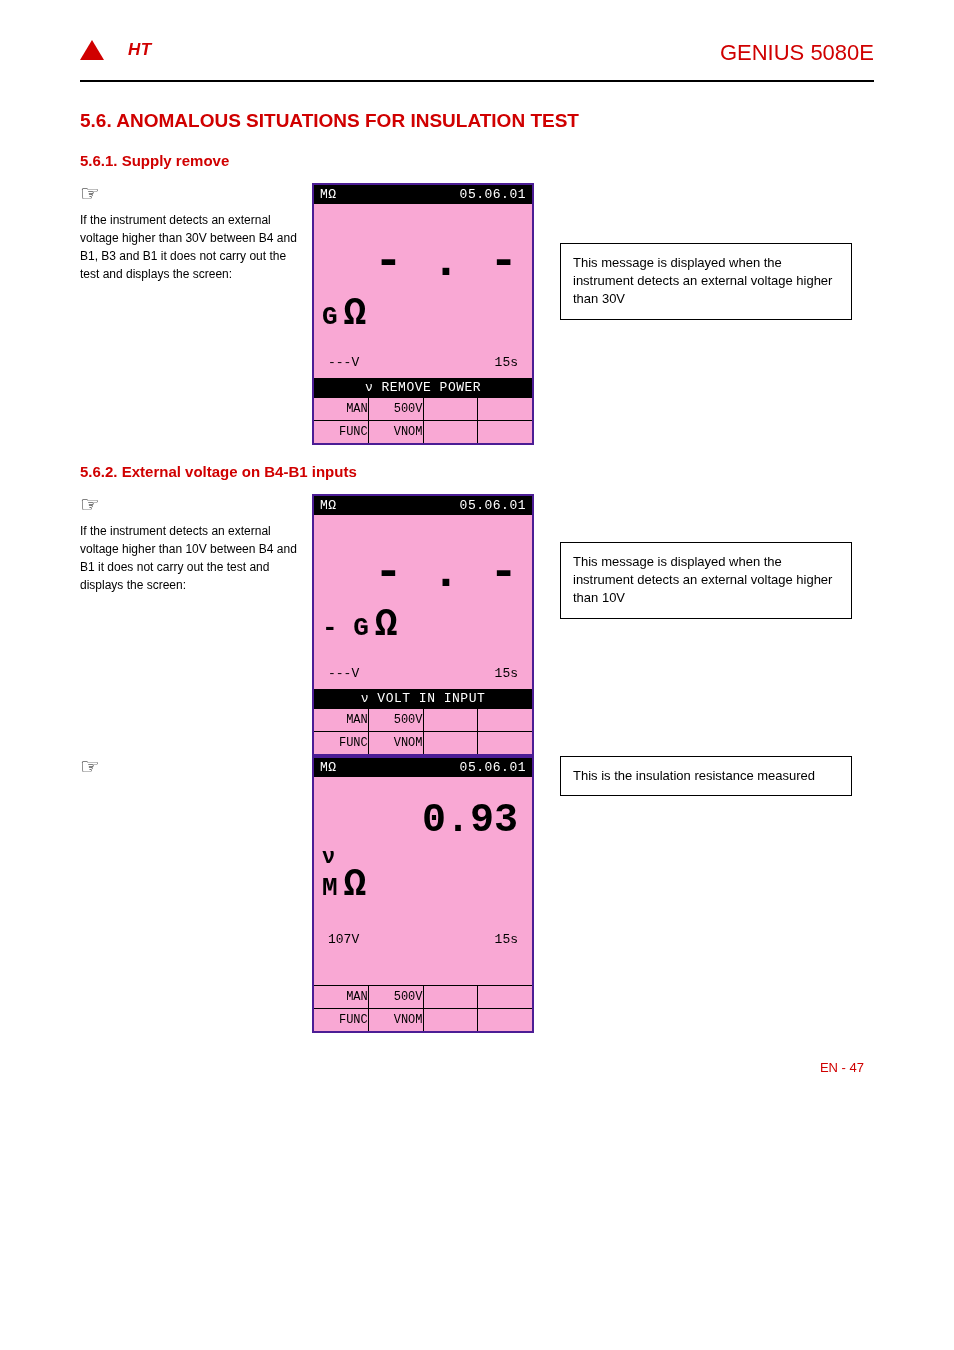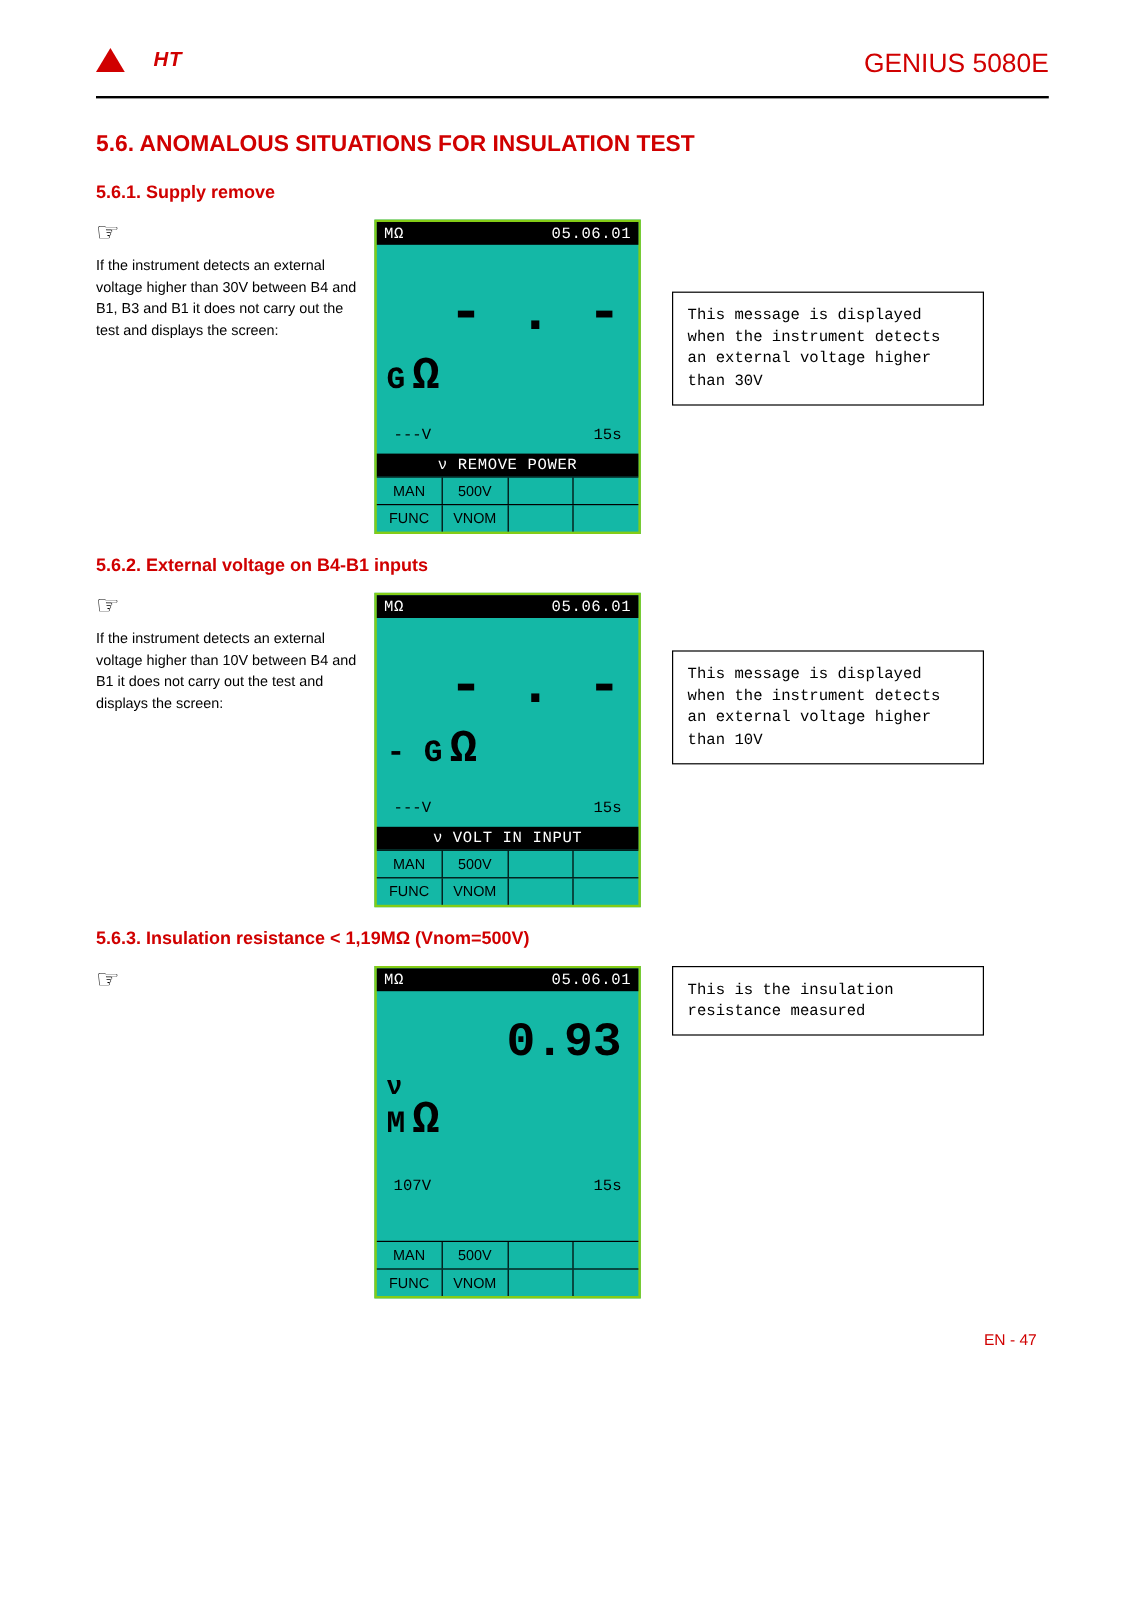--- a/index.html
+++ b/index.html
@@ -12,35 +12,35 @@
   .rule { border: none; border-top: 2px solid #000; margin-top: 4px; }
   .section-title { font-size: 19px; font-weight: bold; color: #d00000; margin: 28px 0 20px 0; }
   .subhead { font-size: 15px; font-weight: bold; color: #d00000; margin: 18px 0 14px 0; }
   .row { display: flex; align-items: flex-start; }
   .leftcol { width: 232px; flex: none; padding-right: 8px; }
   .hand { font-size: 22px; line-height: 1; }
   .leftcol p { font-size: 12px; line-height: 1.5; margin-top: 6px; }
   .device-col { flex: none; width: 222px; }
   .callout-col { flex: 1; padding-left: 26px; position: relative; }
   .callout { border: 1px solid #000; padding: 10px 12px; font-size: 13px; line-height: 1.4; background: #fff; position: relative; }
-  .callout.wide { width: 260px; font-family: Liberation Mono, monospace; }
+  .callout.wide { width: 292px; }
   
-  .device { width: 222px; border: 2px solid #84cc16; background: #14b8a6; font-family: "Courier New", monospace; }
+  .device { width: 222px; border: 2px solid #4c1d95; background: #f9a8d4; font-family: "Courier New", monospace; }
   .dev-top { background: #000; color: #fff; display: flex; justify-content: space-between; font-size: 13px; padding: 2px 6px; letter-spacing: 0.5px; }
   .dev-screen { padding: 6px 8px 8px 8px; min-height: 168px; position: relative; }
   .big-read { font-size: 48px; font-weight: bold; font-family: "Courier New", monospace; text-align: right; padding-right: 6px; line-height: 1; margin-top: 28px; }
   .big-read.smaller { font-size: 40px; }
   .unit-row { display: flex; align-items: baseline; gap: 6px; margin-top: 6px; }
   .unit-row .pref { font-size: 26px; font-weight: bold; font-family: "Courier New", monospace; }
   .unit-row .omega { font-size: 38px; font-weight: bold; }
   .bolt { font-size: 22px; font-weight: bold; line-height: 1; }
   .midline { display: flex; justify-content: space-between; font-size: 13px; margin-top: 20px; padding: 0 6px; }
   .warn-bar { background: #000; color: #fff; font-size: 13px; text-align: center; padding: 2px 0; letter-spacing: 0.5px; }
   .soft-row { display: flex; border-top: 1px solid #000; }
-  .soft-row > div { flex: 1; text-align: center; font-size: 12px; padding: 4px 0; border-right: 1px solid #000; font-family: Liberation Sans, sans-serif; }
+  .soft-row > div { flex: 1; text-align: right; font-size: 12px; padding: 4px 0; border-right: 1px solid #000; font-family: Liberation Mono, monospace; }
   .soft-row > div:last-child { border-right: none; }
   .soft-row.labels > div { border-top: none; }
   .pagenum { position: absolute; bottom: 18px; right: 90px; font-size: 13px; color: #d00000; }
 </style>
 </head>
 <body>
 
 <div class="page">
   <div class="brand-row">
     <div class="triangle"></div>
@@ -130,21 +130,20 @@
           <div></div>
           <div></div>
         </div>
       </div>
     </div>
     <div class="callout-col">
       <div class="callout wide" style="margin-top:48px">This message is displayed when the instrument detects an external voltage higher than 10V</div>
     </div>
   </div>
 
-  <div class="subhead">5.6.3. Insulation resistance &lt; 1,19MΩ (Vnom=500V)</div>
   <div class="row">
     <div class="leftcol">
       <span class="hand">☞</span>
     </div>
     <div class="device-col">
       <div class="device">
         <div class="dev-top">
           <span>MΩ</span>
           <span>05.06.01</span>
         </div>

